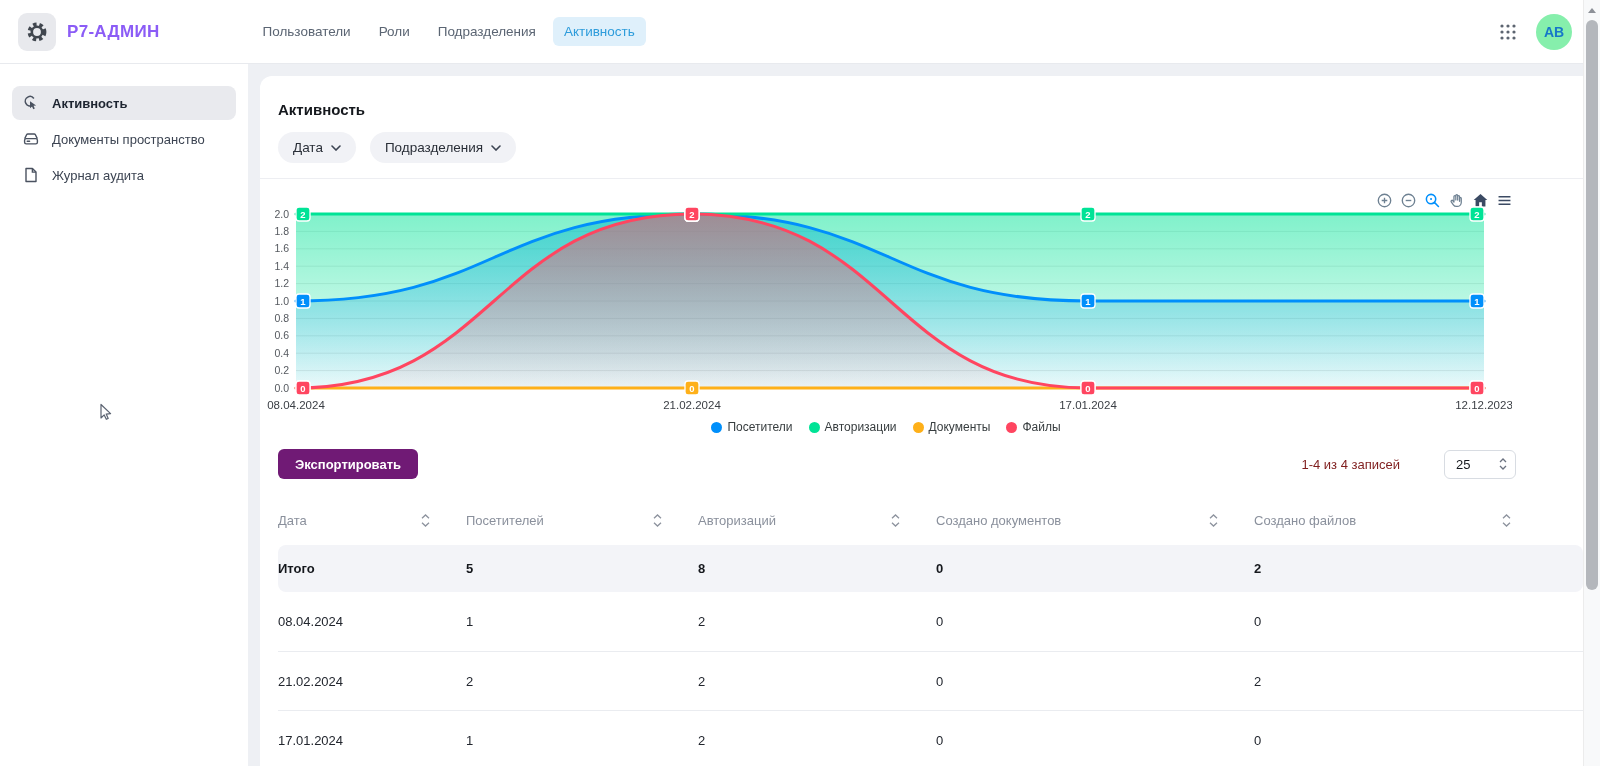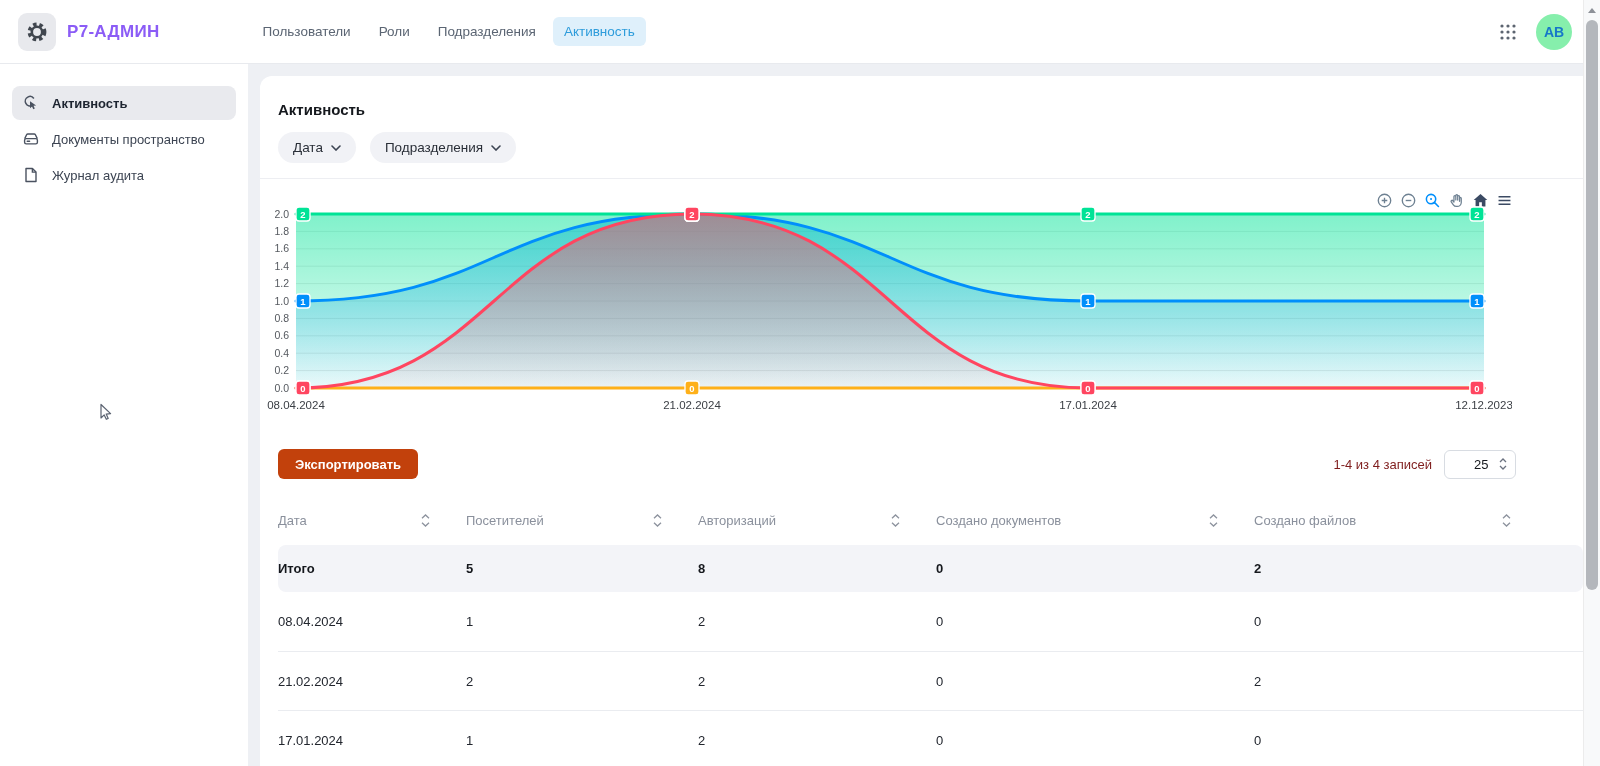--- a/index.html
+++ b/index.html
@@ -41,27 +41,27 @@
   .tool-btn { width:17px; height:17px; cursor:pointer; display:flex; }
   .chart-svg { position:absolute; left:0; top:124px; }
   .ax  { font-family:"Liberation Sans",sans-serif; font-size:10.5px; fill:#55595f; }
   .ax2 { font-family:"Liberation Sans",sans-serif; font-size:11.5px; fill:#3a3e44; }
   .dl  { font-family:"Liberation Sans",sans-serif; font-size:9.5px; font-weight:bold; fill:#fff; }
   .legend { position:absolute; left:0; top:344px; width:1252px; display:flex; justify-content:center; gap:16px; }
   .legend-item { display:flex; align-items:center; gap:5px; font-size:12px; color:#373d3f; cursor:pointer; }
   .legend-dot { width:11px; height:11px; border-radius:50%; }
 
   .export-row { position:absolute; left:18px; top:373px; right:67px; height:30px; }
-  .export-btn { position:absolute; left:0; top:0; height:30px; padding:0 17px; background:#c2410c; border:none;
+  .export-btn { position:absolute; left:0; top:0; height:30px; padding:0 17px; background:#701a75; border:none;
                 border-radius:6px; color:#fff; font-size:13px; font-weight:bold;
                 font-family:"Liberation Sans",sans-serif; cursor:pointer; }
   .pagi { position:absolute; right:0; top:0; height:30px; display:flex; align-items:center; gap:12px; }
   .pagi-info { font-size:13px; color:#7f1d1d; }
   .page-size { width:72px; height:29px; border:1px solid #d8dce2; border-radius:6px; background:#fff;
-               display:flex; align-items:center; padding:0 8px 0 29px; font-size:13px; color:#15181d; cursor:pointer; }
+               display:flex; align-items:center; padding:0 8px 0 11px; font-size:13px; color:#15181d; cursor:pointer;margin-left:32px; }
   .page-size .spin { margin-left:auto; display:flex; flex-direction:column; gap:2px; }
 
   
   .table { position:absolute; left:18px; right:0; top:425px; }
   .trow { display:grid; grid-template-columns:188px 232px 238px 318px 1fr; align-items:center; }
   .thead { height:38px; }
   .th { display:flex; align-items:center; justify-content:space-between; font-size:13px; color:#8a909c; padding-right:36px; }
   .th:last-child { padding-right:72px; }
   .sort { cursor:pointer; display:flex; }
   .total { height:47px; margin-top:6px; background:#f3f4f8; border-radius:8px; font-size:13px; font-weight:bold; color:#15181d; }
@@ -278,20 +278,38 @@
         <text x="1217" y="191.5" text-anchor="middle" class="dl">0</text>
         <rect x="36" y="181" width="14" height="14" rx="3" fill="#FF4560" stroke="#ffffff" stroke-width="1.3"></rect>
         <text x="43" y="191.5" text-anchor="middle" class="dl">0</text>
         <rect x="425" y="7" width="14" height="14" rx="3" fill="#FF4560" stroke="#ffffff" stroke-width="1.3"></rect>
         <text x="432" y="17.5" text-anchor="middle" class="dl">2</text>
         <rect x="821" y="181" width="14" height="14" rx="3" fill="#FF4560" stroke="#ffffff" stroke-width="1.3"></rect>
         <text x="828" y="191.5" text-anchor="middle" class="dl">0</text>
         <rect x="1210" y="181" width="14" height="14" rx="3" fill="#FF4560" stroke="#ffffff" stroke-width="1.3"></rect>
         <text x="1217" y="191.5" text-anchor="middle" class="dl">0</text>
       </svg>
+    <div class="legend">
+        <div class="legend-item">
+          <span class="legend-dot" style="background: rgb(0, 143, 251);"></span>
+          <span>Посетители</span>
+        </div>
+        <div class="legend-item">
+          <span class="legend-dot" style="background: rgb(0, 227, 150);"></span>
+          <span>Авторизации</span>
+        </div>
+        <div class="legend-item">
+          <span class="legend-dot" style="background: rgb(254, 176, 25);"></span>
+          <span>Документы</span>
+        </div>
+        <div class="legend-item">
+          <span class="legend-dot" style="background: rgb(255, 69, 96);"></span>
+          <span>Файлы</span>
+        </div>
+      </div>
 
     <div class="export-row">
       <button class="export-btn">Экспортировать</button>
       <div class="pagi">
         <span class="pagi-info">1-4 из 4 записей</span>
         <div class="page-size">
           <span>25</span>
           <span class="spin">
             <svg width="8" height="5" viewBox="0 0 8 5">
                 <path d="M1 4 L4 1 L7 4" stroke="#6b7280" stroke-width="1.3" fill="none"></path>

